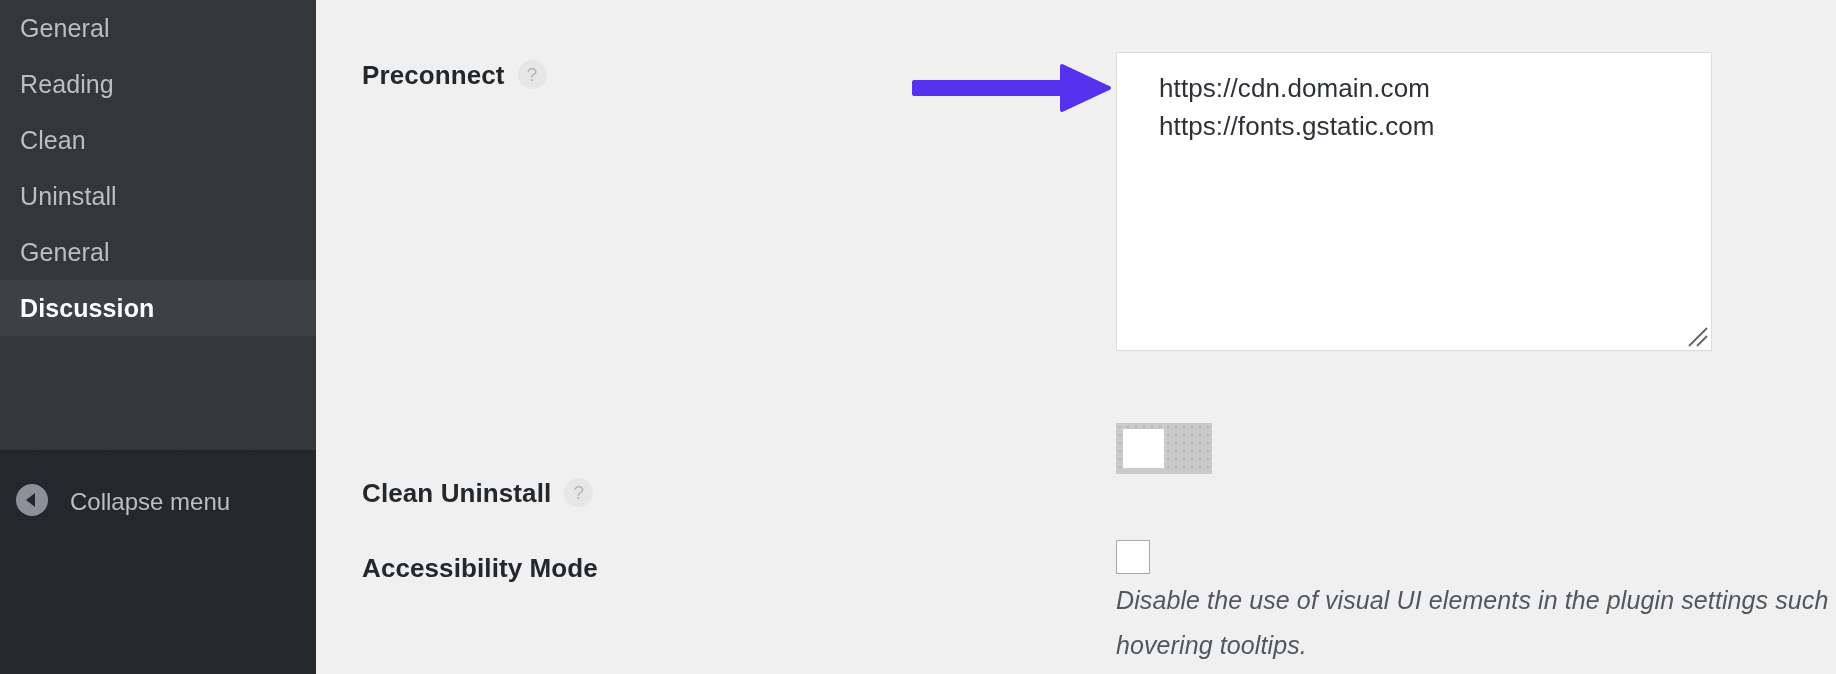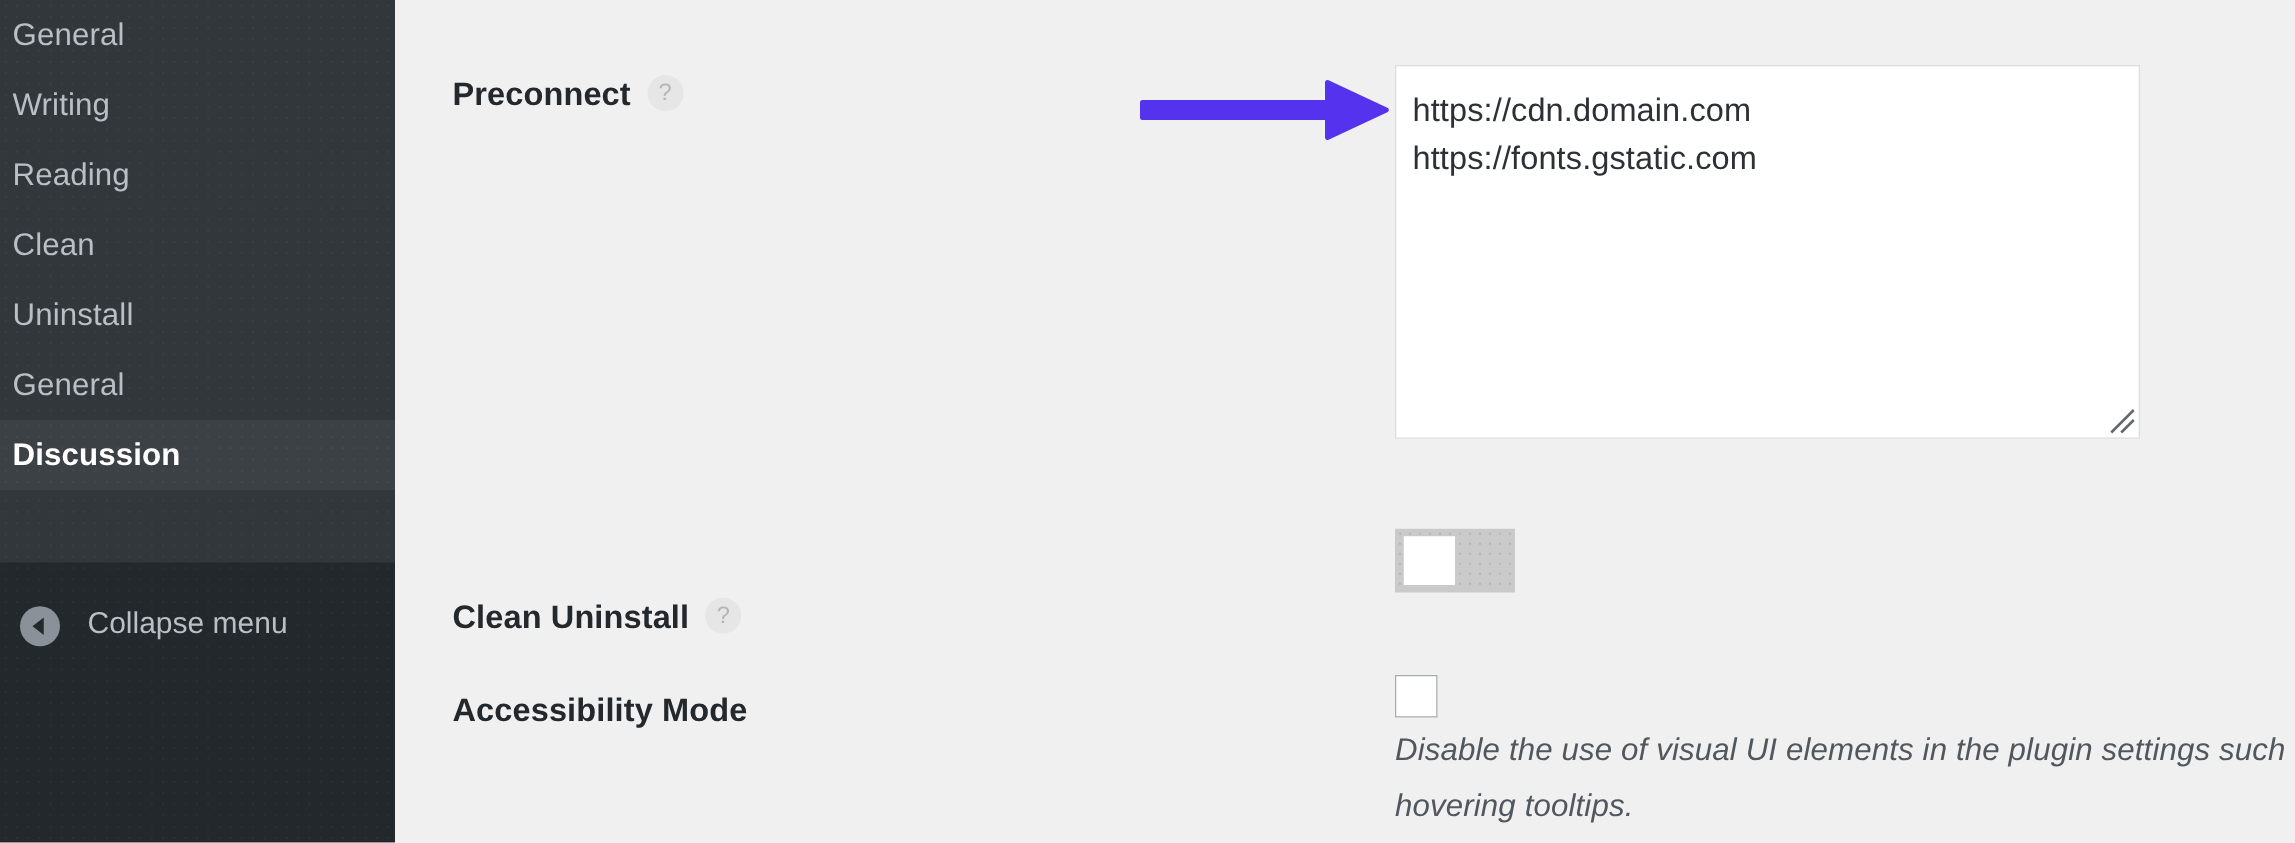--- a/index.html
+++ b/index.html
@@ -34,21 +34,21 @@
   }
   .menu {
     position: relative;
     padding-top: 0;
   }
   .menu-item {
     position: relative;
     display: block;
     height: 56px;
     line-height: 56px;
-    padding-left: 10px;
+    padding-left: 20px;
     font-size: 25px;
     color: #b9bfc4;
     letter-spacing: 0.1px;
     white-space: nowrap;
   }
   .menu-item.current {
     color: #ffffff;
     font-weight: bold;
     background: #3c4145;
     background-image:
@@ -61,24 +61,23 @@
     top: 450px;
     width: 316px;
     bottom: 0;
     background: #23282d;
     background-image:
       radial-gradient(rgba(255,255,255,0.04) 0.7px, transparent 0.7px);
     background-size: 9px 9px;
   }
   .collapse {
     display: flex;
-    align-items: flex-start;
+    align-items: flex-end;
     height: 66px;
     padding-left: 16px;
-    margin-top: 35px;
   }
   .collapse-icon {
     width: 32px;
     height: 32px;
     border-radius: 50%;
     background: #8a9199;
     display: flex;
     align-items: center;
     justify-content: center;
     flex: 0 0 32px;
@@ -152,20 +151,21 @@
   .textarea-box {
     position: absolute;
     left: 800px;
     top: 52px;
     width: 596px;
     height: 299px;
     background: #ffffff;
     border: 1px solid #dcdcde;
     box-sizing: border-box;
     overflow: hidden;
+    padding-left: 29px;
   }
   .textarea-text {
     padding: 16px 0 0 13px;
     font-size: 26px;
     line-height: 38px;
     color: #2d3136;
     white-space: pre;
     letter-spacing: 0.1px;
   }
   .resize-grip {
@@ -231,23 +231,20 @@
 <body>
 
 <div class="screen">
 
   <nav class="sidebar">
     <div class="menu">
       <a class="menu-item">
         <span>General</span>
       </a>
       <a class="menu-item">
-        <span>Writing</span>
-      </a>
-      <a class="menu-item">
         <span>Reading</span>
       </a>
       <a class="menu-item">
         <span>Clean</span>
       </a>
       <a class="menu-item">
         <span>Uninstall</span>
       </a>
       <a class="menu-item">
         <span>General</span>

